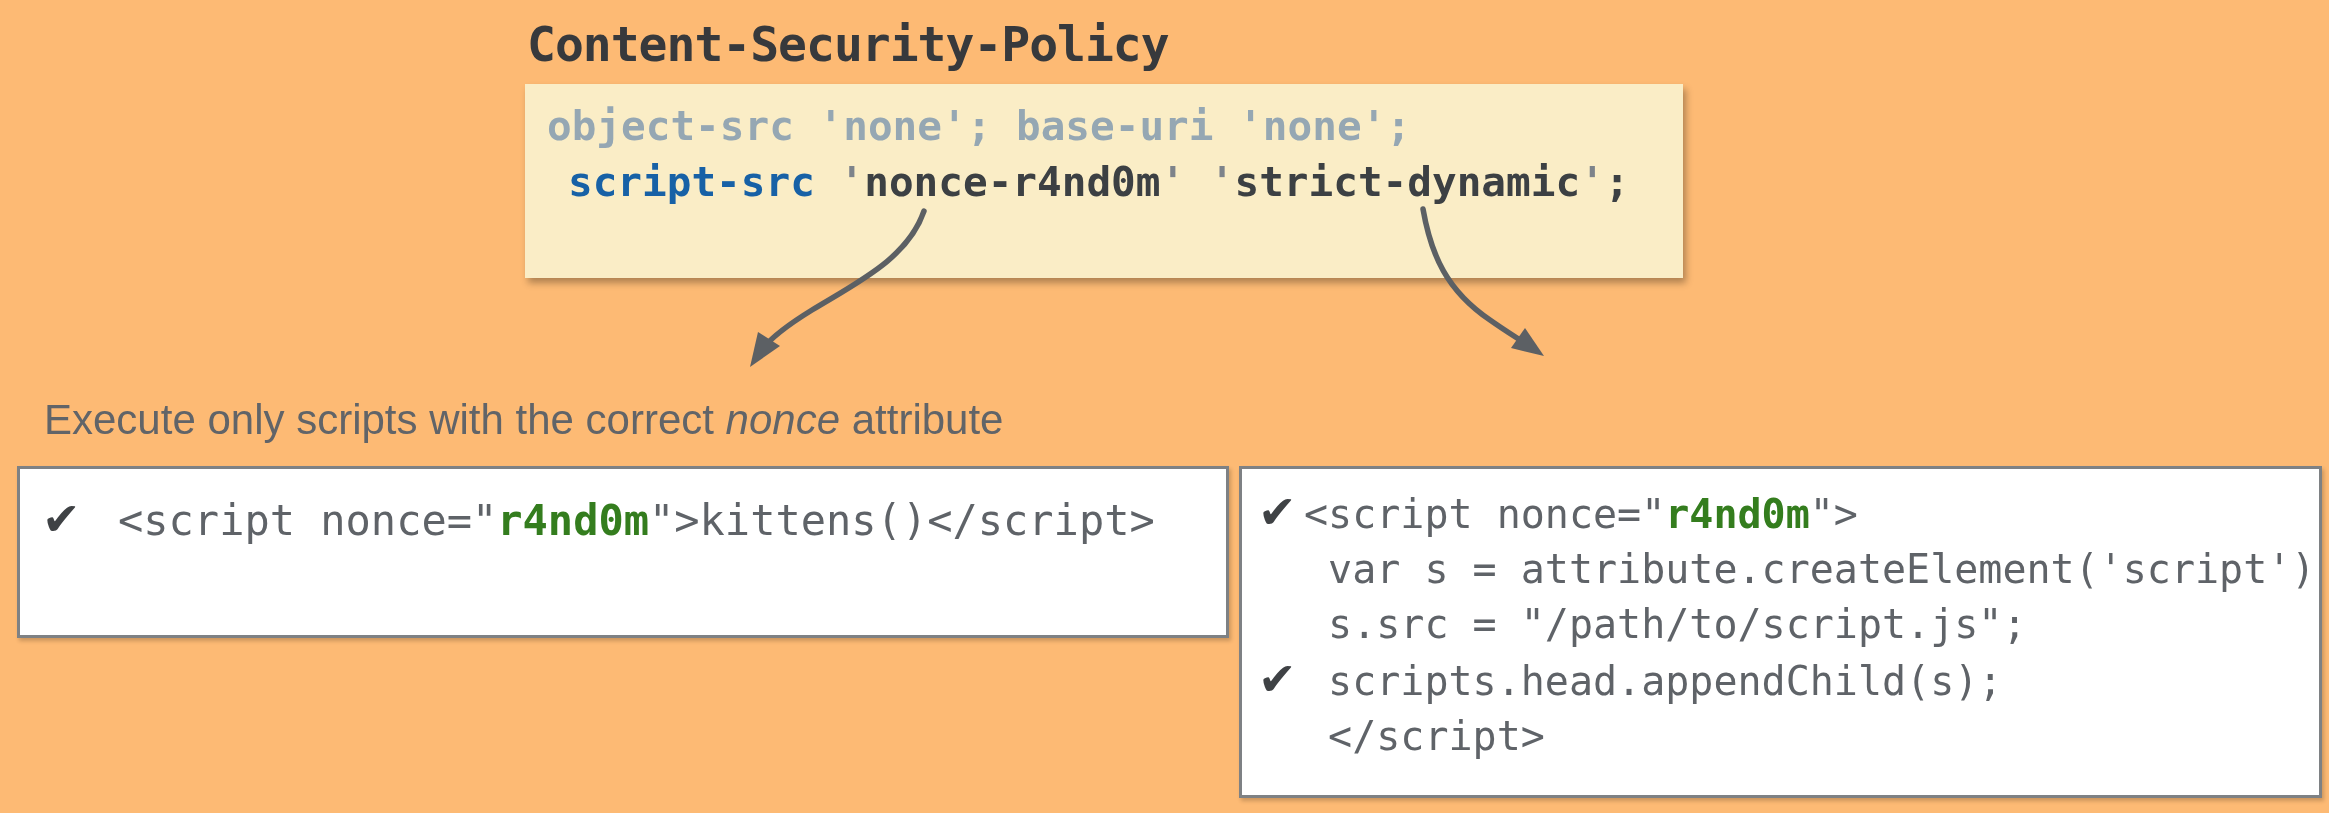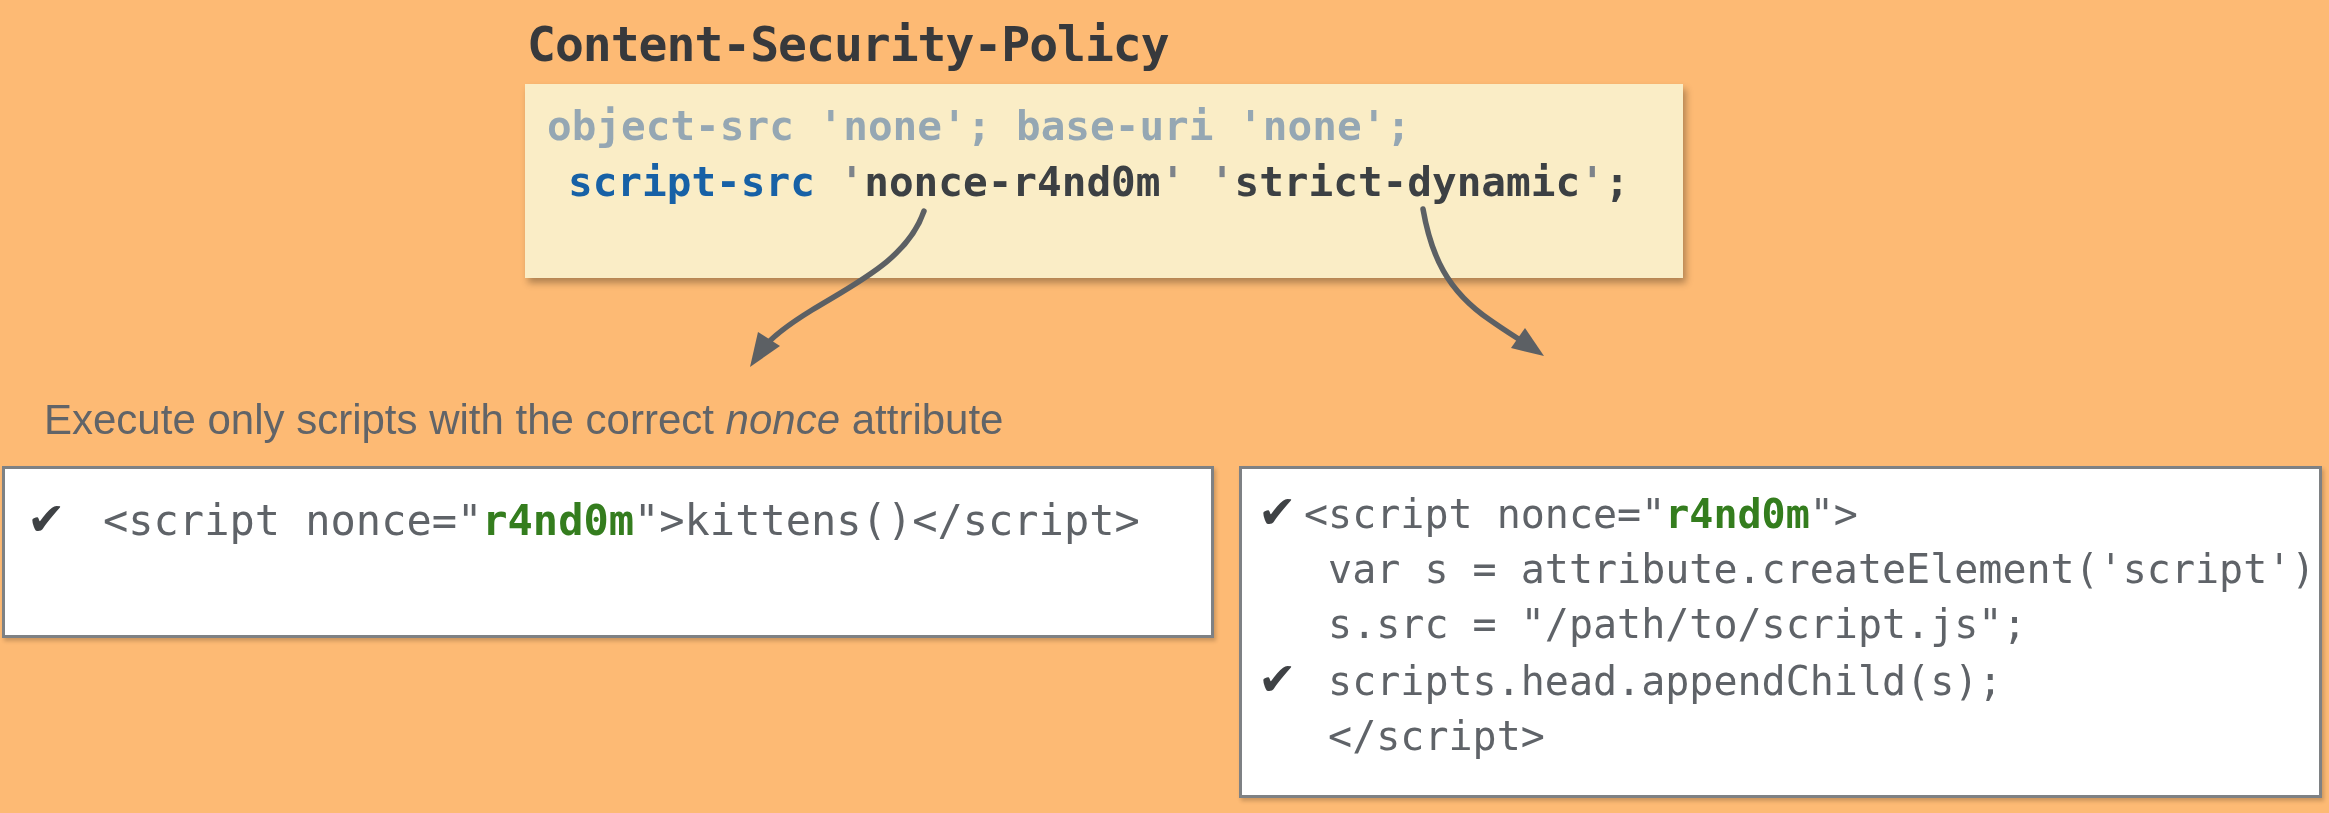--- a/index.html
+++ b/index.html
@@ -39,21 +39,21 @@
     font-size:42px; color:#616468; white-space:pre;margin-top:24px;
   }
   .label em { font-style:italic; }
 
   
   .code-box {
     position:absolute; background:#ffffff; box-sizing:border-box;
     border:3px solid #7e8184;
     box-shadow:2px 3px 4px rgba(0,0,0,0.20);
   }
-  .code-box.left { left:2px; top:466px; width:1212px; height:172px; padding:18px 0 0 22px; }
+  .code-box.left { left:17px; top:466px; width:1212px; height:172px; padding:18px 0 0 22px; }
   .code-box.right { left:1239px; top:466px; width:1083px; height:332px; padding:16px 0 0 16px; }
 
   .crow  { white-space:pre; font-size:42px; line-height:64px; color:#5f6368; }
   .crow2 { white-space:pre; font-size:40px; line-height:55px; color:#5f6368; }
   .cgray { color:#5f6368; }
 
   .mark  { display:inline-block; width:76px; font-family:"DejaVu Sans", sans-serif; }
   .mark2 { display:inline-block; width:46px; font-family:"DejaVu Sans", sans-serif; }
   .check { color:#3f4245; font-size:46px; }
   .cross { color:#e8463b; font-size:42px; font-weight:bold; }

